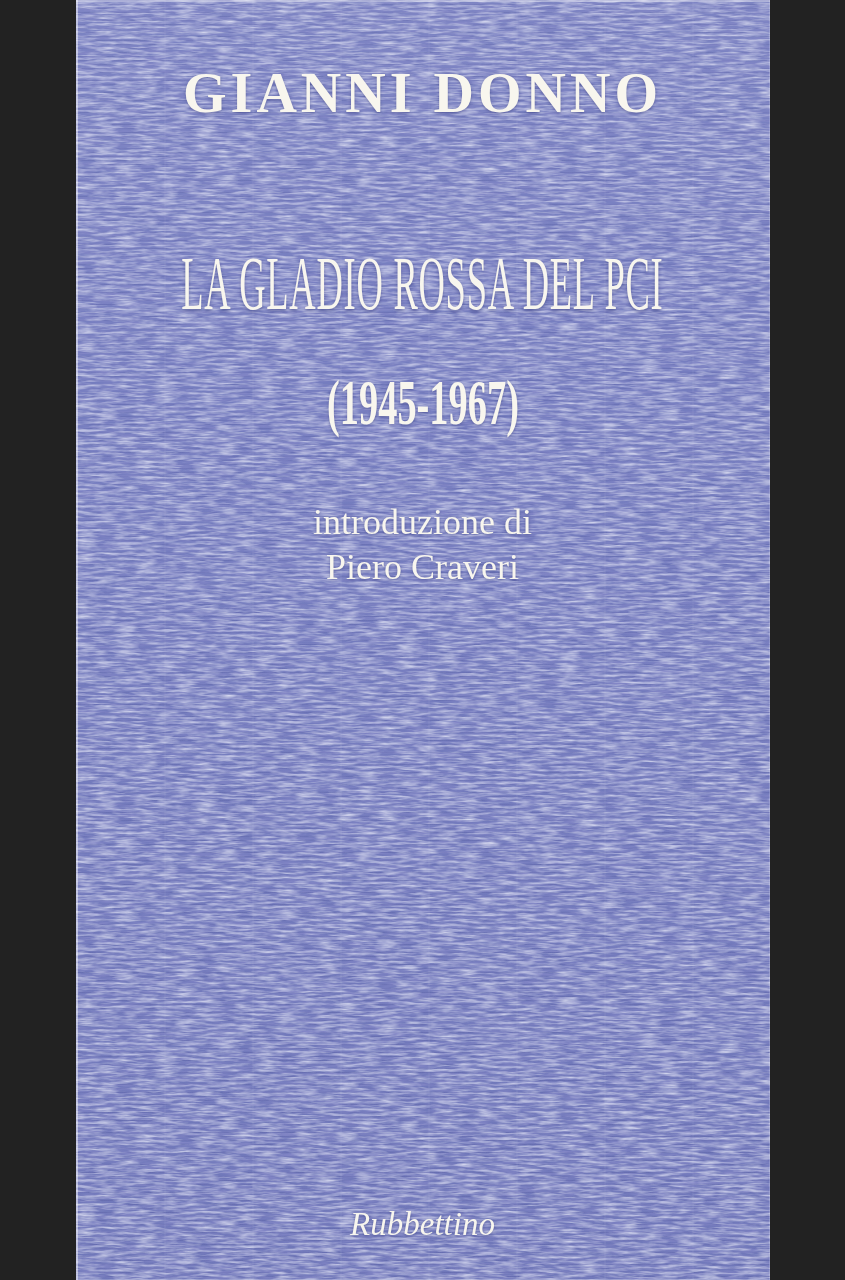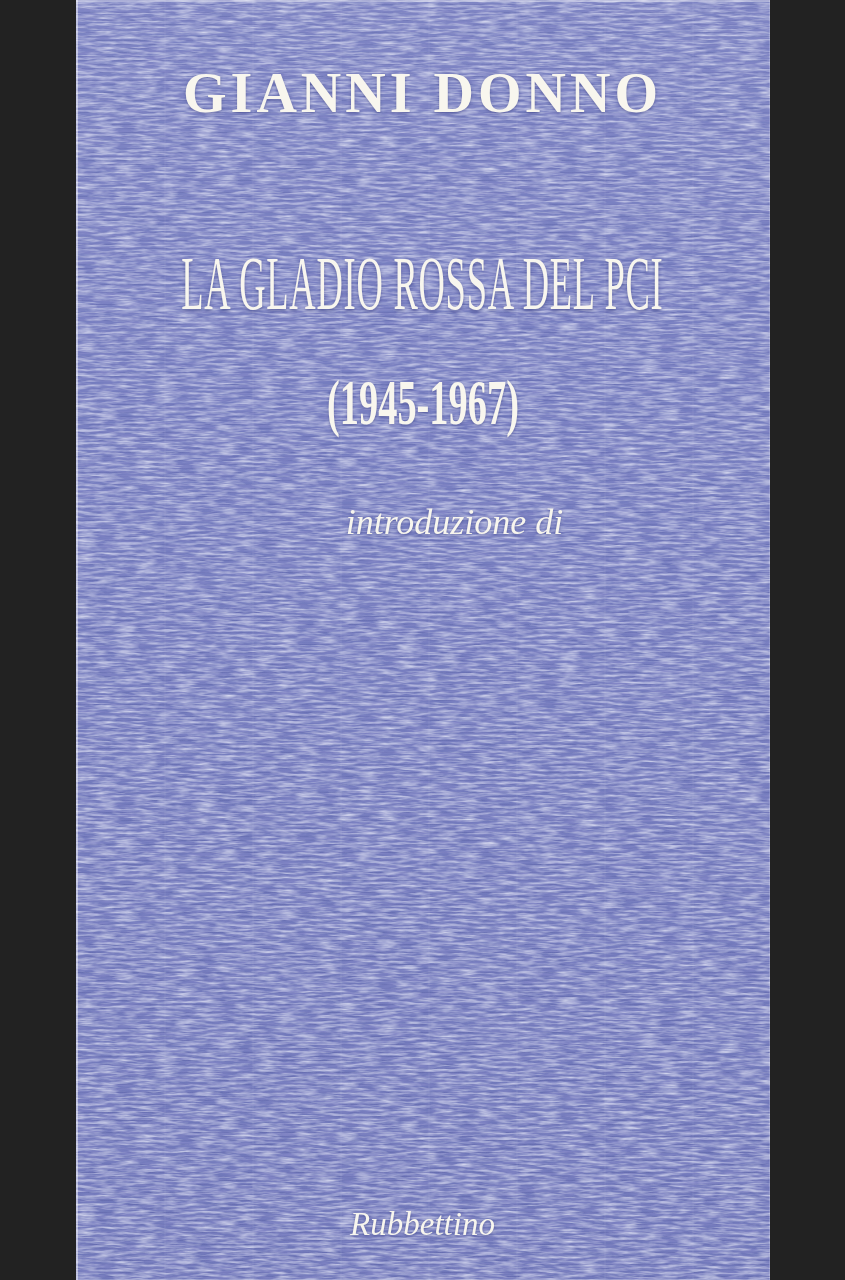--- a/index.html
+++ b/index.html
@@ -86,23 +86,21 @@
   .years .stretch {
     display: inline-block;
     transform: scale(0.8, 1.3);
     transform-origin: 50% 50%;
   }
 
   .intro {
     top: 500px;
     font-size: 36px;
     line-height: 45px;
-    font-style: italic;
     font-weight: 400;
-    margin-left: 32px;
   }
 
   .publisher {
     top: 1201px;
     font-size: 33px;
     line-height: 46px;
     font-style: italic;
     font-weight: 400;
   }
 </style>
@@ -139,17 +137,18 @@
   <div class="txt title">
     <span class="stretch">LA GLADIO ROSSA DEL PCI</span>
   </div>
 
   <div class="txt years">
     <span class="stretch">(1945-1967)</span>
   </div>
 
   <div class="txt intro">
     <div>introduzione di</div>
+    <div>Piero Craveri</div>
   </div>
 
   <div class="txt publisher">Rubbettino</div>
 
 </div>
 
 </body></html>

